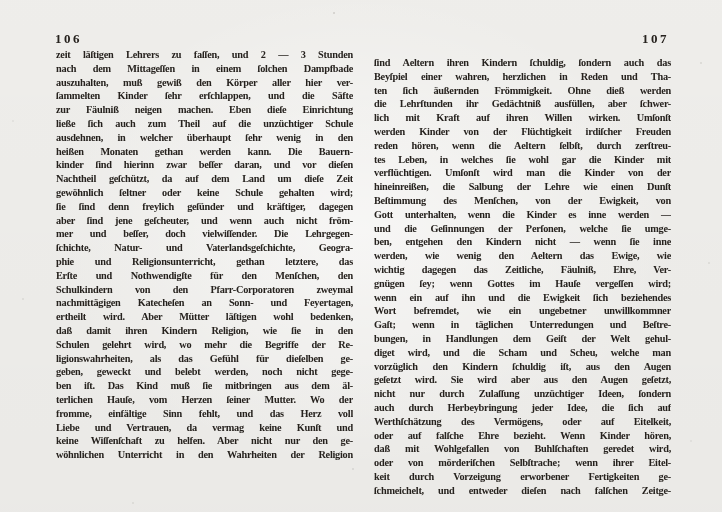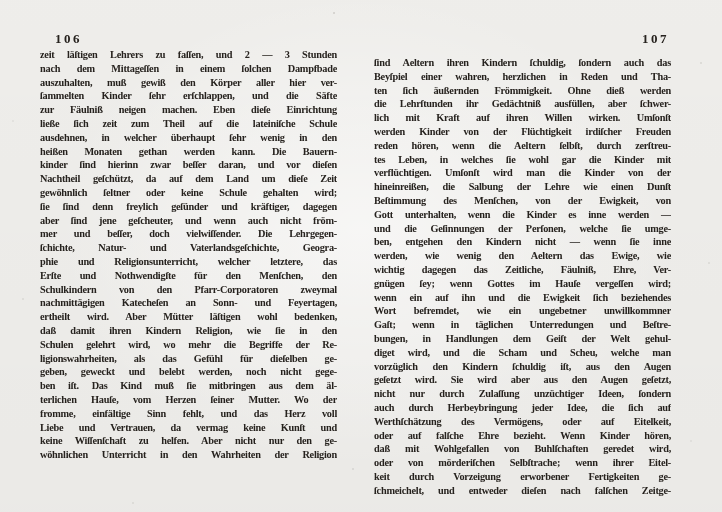--- a/index.html
+++ b/index.html
@@ -22,21 +22,21 @@
     font-weight: 700;
     letter-spacing: 2.5px;
     color: var(--ink, #26221e);
   }
   .pn-left  { left: 55px; }
   .pn-right { right: 53px; }
   .text-block {
     position: absolute;
     width: 297px;
   }
-  .tb-left  { left: 40px;  top: 48px; }
+  .tb-left  { left: 56px;  top: 48px; }
   .tb-right { left: 374px; top: 56px; }
   .line {
     height: 13.8px;
     line-height: 13.8px;
     font-size: 10.3px;
     font-weight: 700;
     letter-spacing: -0.25px;
     word-spacing: -0.5px;
     text-align: justify;
     text-align-last: justify;
@@ -70,31 +70,31 @@
 <div class="scan">
 
   <section class="page page-left">
     <div class="page-number pn-left">106</div>
     <div class="text-block tb-left">
         <div class="line">zeit läſtigen Lehrers zu faſſen, und 2 — 3 Stunden</div>
         <div class="line">nach dem Mittageſſen in einem ſolchen Dampfbade</div>
         <div class="line">auszuhalten, muß gewiß den Körper aller hier ver-</div>
         <div class="line">ſammelten Kinder ſehr erſchlappen, und die Säfte</div>
         <div class="line">zur Fäulniß neigen machen. Eben dieſe Einrichtung</div>
-        <div class="line">ließe ſich zeit zum Theil auf die lateiniſche Schule</div>
+        <div class="line">ließe ſich auch zum Theil auf die unzüchtiger Schule</div>
         <div class="line">ausdehnen, in welcher überhaupt ſehr wenig in den</div>
         <div class="line">heißen Monaten gethan werden kann. Die Bauern-</div>
         <div class="line">kinder ſind hierinn zwar beſſer daran, und vor dieſen</div>
         <div class="line">Nachtheil geſchützt, da auf dem Land um dieſe Zeit</div>
         <div class="line">gewöhnlich ſeltner oder keine Schule gehalten wird;</div>
         <div class="line">ſie ſind denn freylich geſünder und kräftiger, dagegen</div>
         <div class="line">aber ſind jene geſcheuter, und wenn auch nicht fröm-</div>
         <div class="line">mer und beſſer, doch vielwiſſender. Die Lehrgegen-</div>
         <div class="line">ſchichte, Natur- und Vaterlandsgeſchichte, Geogra-</div>
-        <div class="line">phie und Religionsunterricht, welcher letztere, das</div>
+        <div class="line">phie und Religionsunterricht, gethan letztere, das</div>
         <div class="line">Erſte und Nothwendigſte für den Menſchen, den</div>
         <div class="line">Schulkindern von den Pfarr-Corporatoren zweymal</div>
         <div class="line">nachmittägigen Katecheſen an Sonn- und Feyertagen,</div>
         <div class="line">ertheilt wird. Aber Mütter läſtigen wohl bedenken,</div>
         <div class="line">daß damit ihren Kindern Religion, wie ſie in den</div>
         <div class="line">Schulen gelehrt wird, wo mehr die Begriffe der Re-</div>
         <div class="line">ligionswahrheiten, als das Gefühl für dieſelben ge-</div>
         <div class="line">geben, geweckt und belebt werden, noch nicht gege-</div>
         <div class="line">ben iſt. Das Kind muß ſie mitbringen aus dem äl-</div>
         <div class="line">terlichen Hauſe, vom Herzen ſeiner Mutter. Wo der</div>

